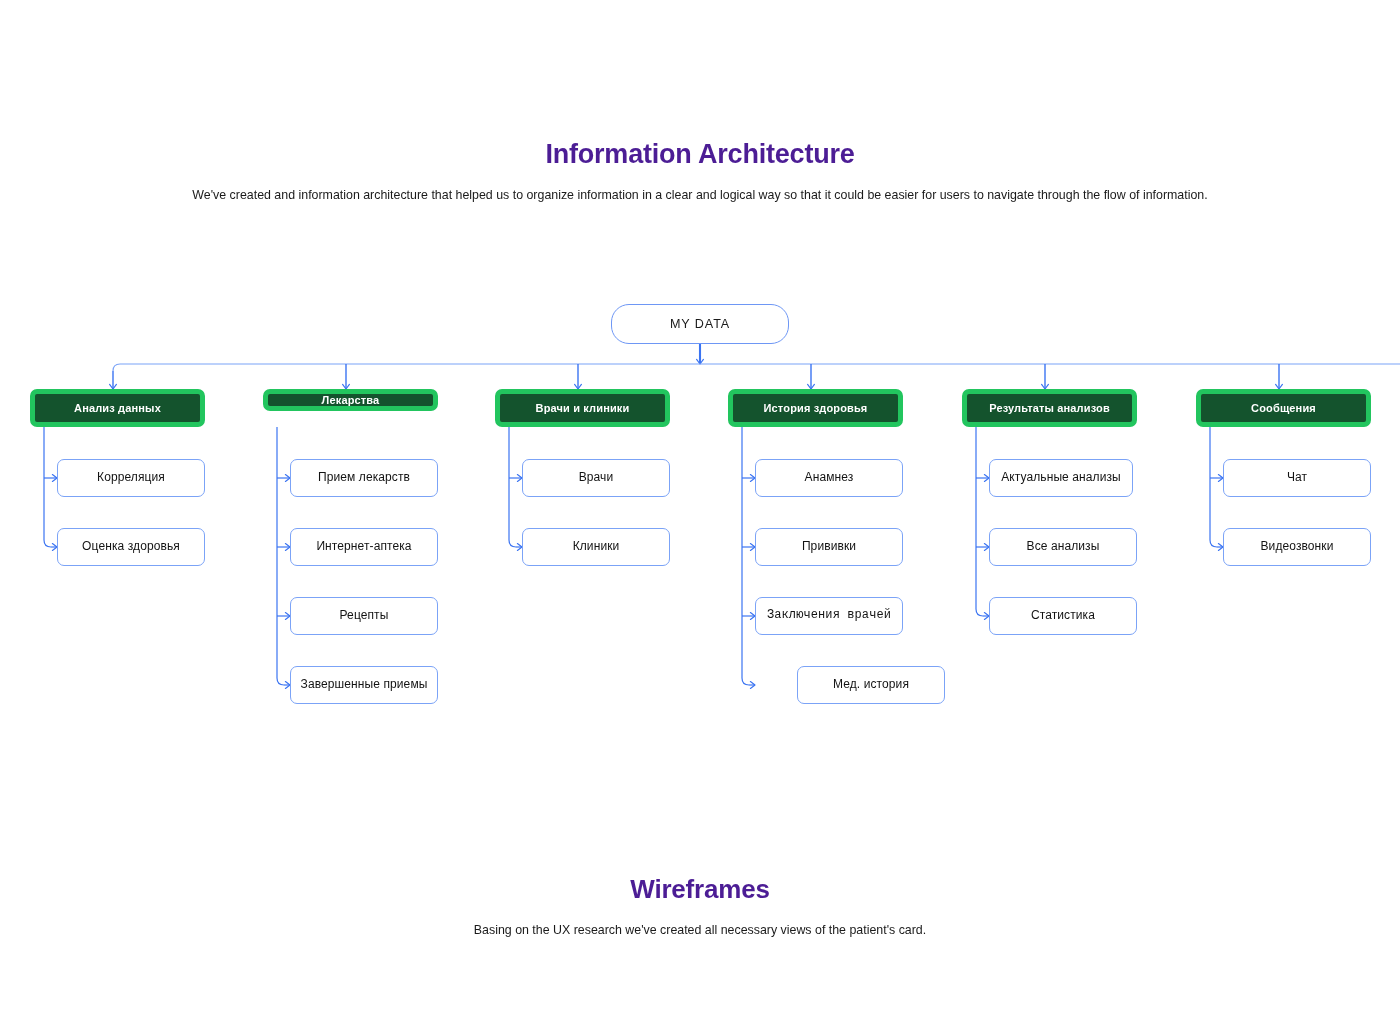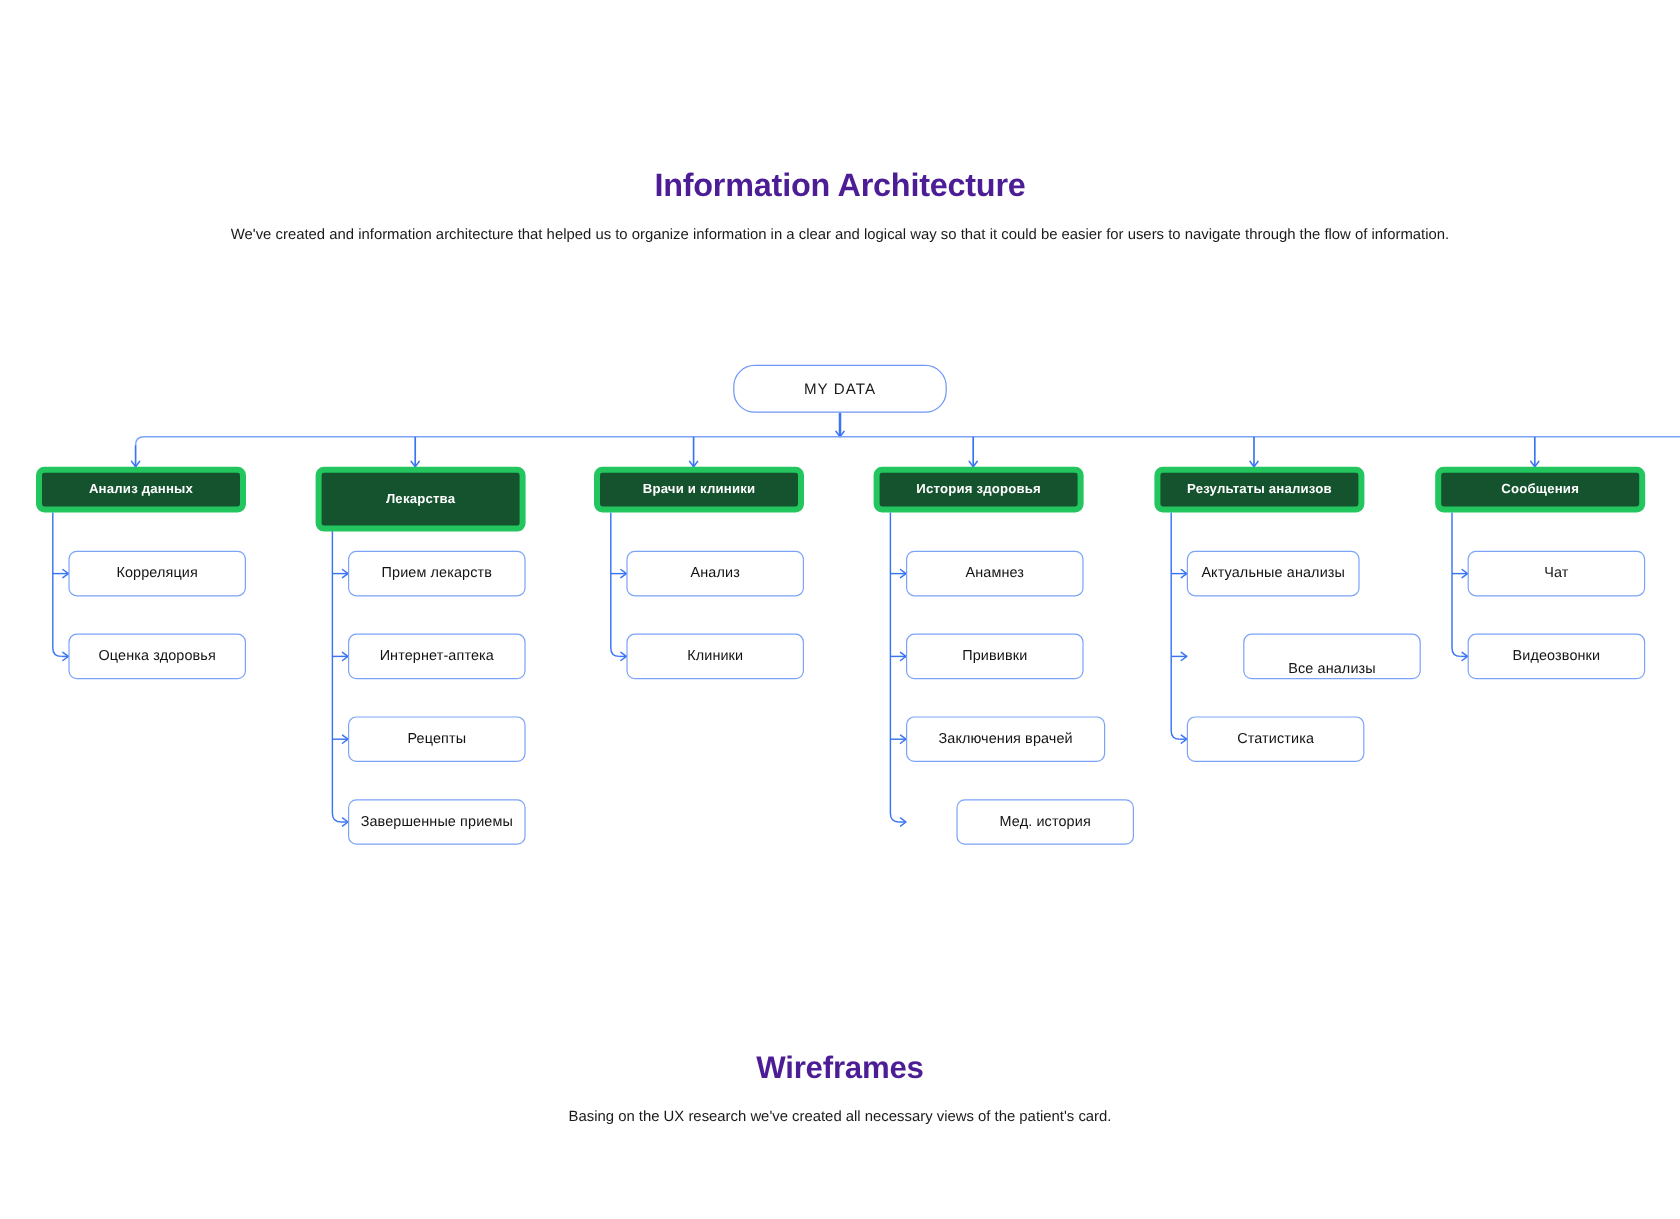--- a/index.html
+++ b/index.html
@@ -169,66 +169,66 @@
     </div>
     <div class="node node-cat" style="left: 30px; top: 389px; width: 175px; height: 38px;">
       <span>Анализ данных</span>
     </div>
     <div class="node node-leaf" style="left: 57px; top: 459px; width: 148px; height: 38px;">
       <span>Корреляция</span>
     </div>
     <div class="node node-leaf" style="left: 57px; top: 528px; width: 148px; height: 38px;">
       <span>Оценка здоровья</span>
     </div>
-    <div class="node node-cat" style="left: 263px; top: 389px; width: 175px; height: 54px;">
+    <div class="node node-cat" style="left: 263px; top: 389px; width: 175px; height: 22px;">
       <span>Лекарства</span>
     </div>
     <div class="node node-leaf" style="left: 290px; top: 459px; width: 148px; height: 38px;">
       <span>Прием лекарств</span>
     </div>
     <div class="node node-leaf" style="left: 290px; top: 528px; width: 148px; height: 38px;">
       <span>Интернет-аптека</span>
     </div>
     <div class="node node-leaf" style="left: 290px; top: 597px; width: 148px; height: 38px;">
       <span>Рецепты</span>
     </div>
     <div class="node node-leaf" style="left: 290px; top: 666px; width: 148px; height: 38px;">
       <span>Завершенные приемы</span>
     </div>
     <div class="node node-cat" style="left: 495px; top: 389px; width: 175px; height: 38px;">
       <span>Врачи и клиники</span>
     </div>
     <div class="node node-leaf" style="left: 522px; top: 459px; width: 148px; height: 38px;">
-      <span>Анализ</span>
+      <span>Врачи</span>
     </div>
     <div class="node node-leaf" style="left: 522px; top: 528px; width: 148px; height: 38px;">
       <span>Клиники</span>
     </div>
     <div class="node node-cat" style="left: 728px; top: 389px; width: 175px; height: 38px;">
       <span>История здоровья</span>
     </div>
     <div class="node node-leaf" style="left: 755px; top: 459px; width: 148px; height: 38px;">
       <span>Анамнез</span>
     </div>
     <div class="node node-leaf" style="left: 755px; top: 528px; width: 148px; height: 38px;">
       <span>Прививки</span>
     </div>
-    <div class="node node-leaf" style="left: 755px; top: 597px; width: 166px; height: 38px;">
+    <div class="node node-leaf" style="left: 755px; top: 597px; width: 148px; height: 38px; font-family: Liberation Mono, monospace;">
       <span>Заключения врачей</span>
     </div>
     <div class="node node-leaf" style="left: 755px; top: 666px; width: 148px; height: 38px; margin-left: 42px;">
       <span>Мед. история</span>
     </div>
     <div class="node node-cat" style="left: 962px; top: 389px; width: 175px; height: 38px;">
       <span>Результаты анализов</span>
     </div>
     <div class="node node-leaf" style="left: 989px; top: 459px; width: 144px; height: 38px;">
       <span>Актуальные анализы</span>
     </div>
-    <div class="node node-leaf" style="left: 1036px; top: 528px; width: 148px; height: 38px; align-items: flex-end;">
+    <div class="node node-leaf" style="left: 989px; top: 528px; width: 148px; height: 38px;">
       <span>Все анализы</span>
     </div>
     <div class="node node-leaf" style="left: 989px; top: 597px; width: 148px; height: 38px;">
       <span>Статистика</span>
     </div>
     <div class="node node-cat" style="left: 1196px; top: 389px; width: 175px; height: 38px;">
       <span>Сообщения</span>
     </div>
     <div class="node node-leaf" style="left: 1223px; top: 459px; width: 148px; height: 38px;">
       <span>Чат</span>

